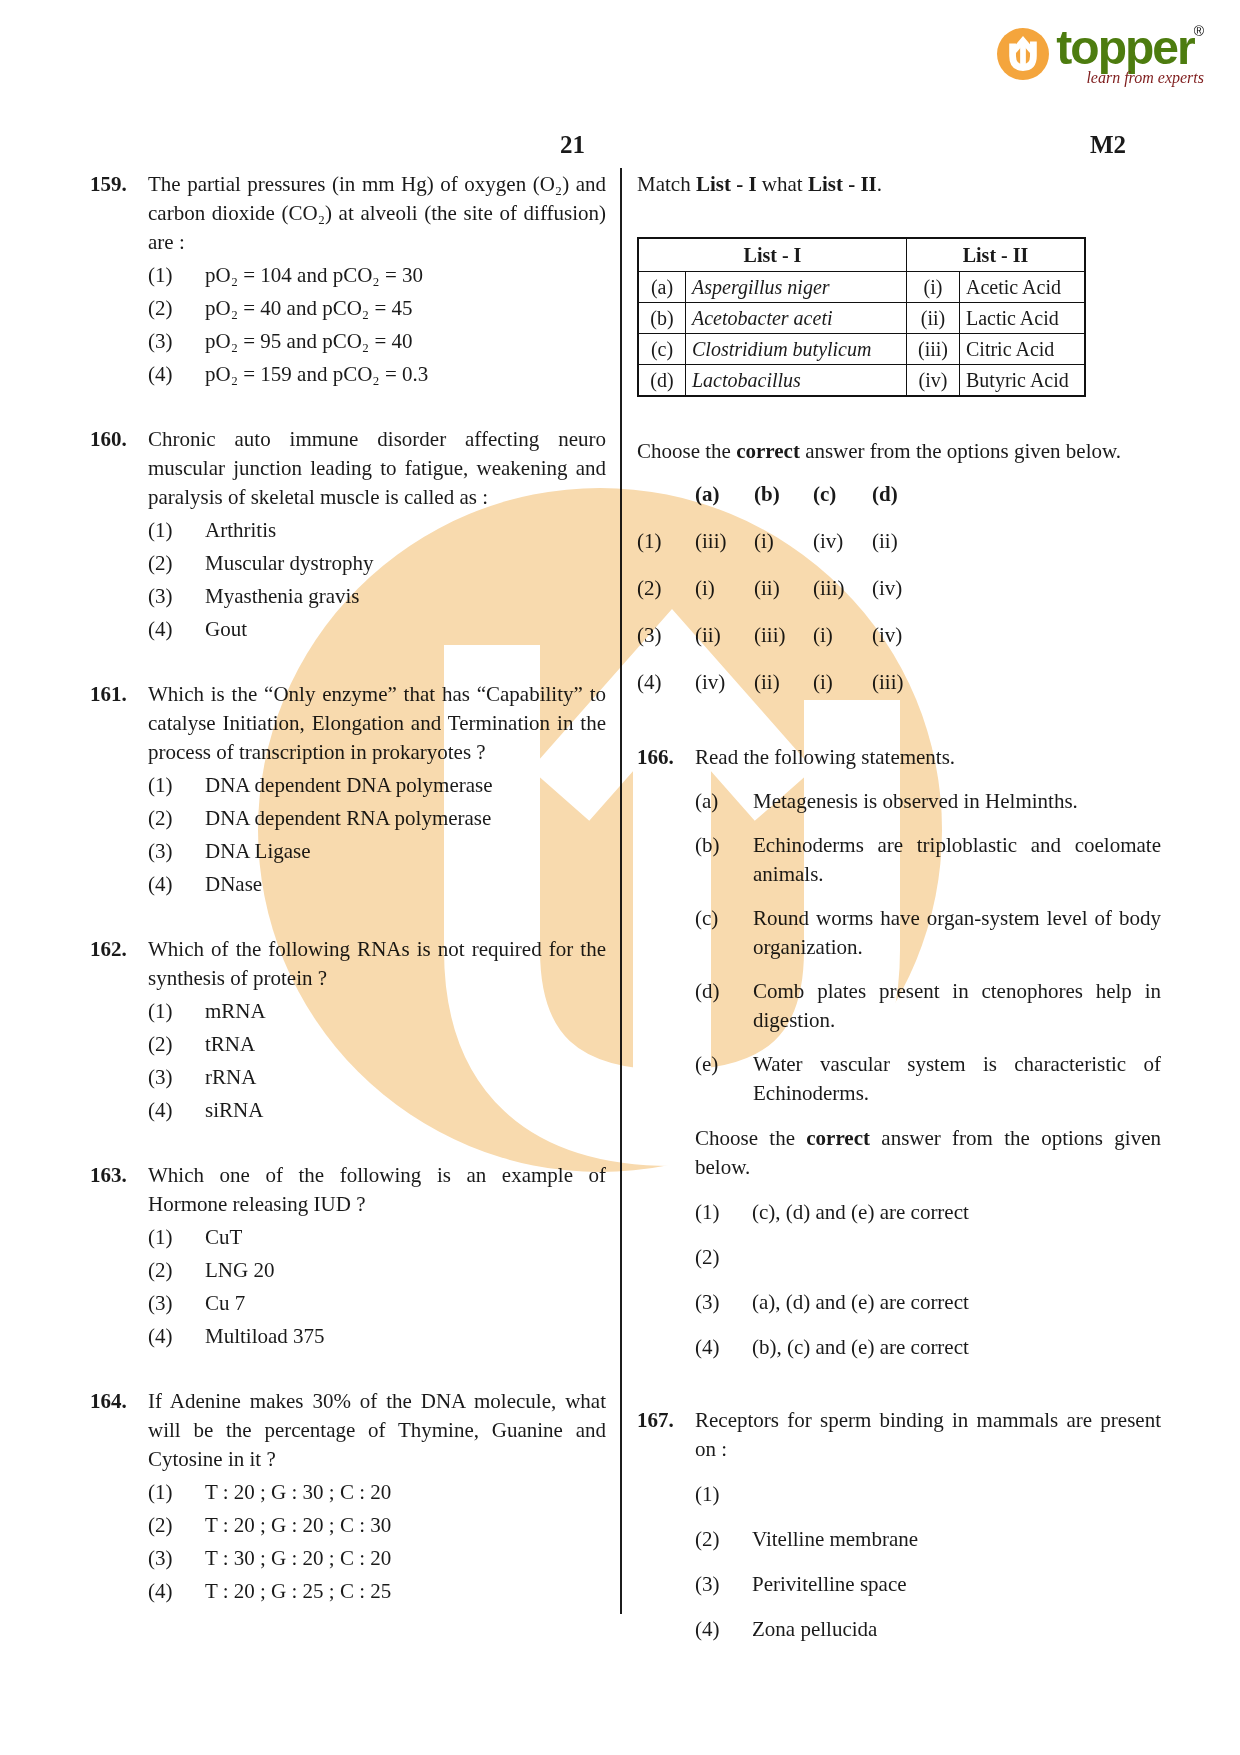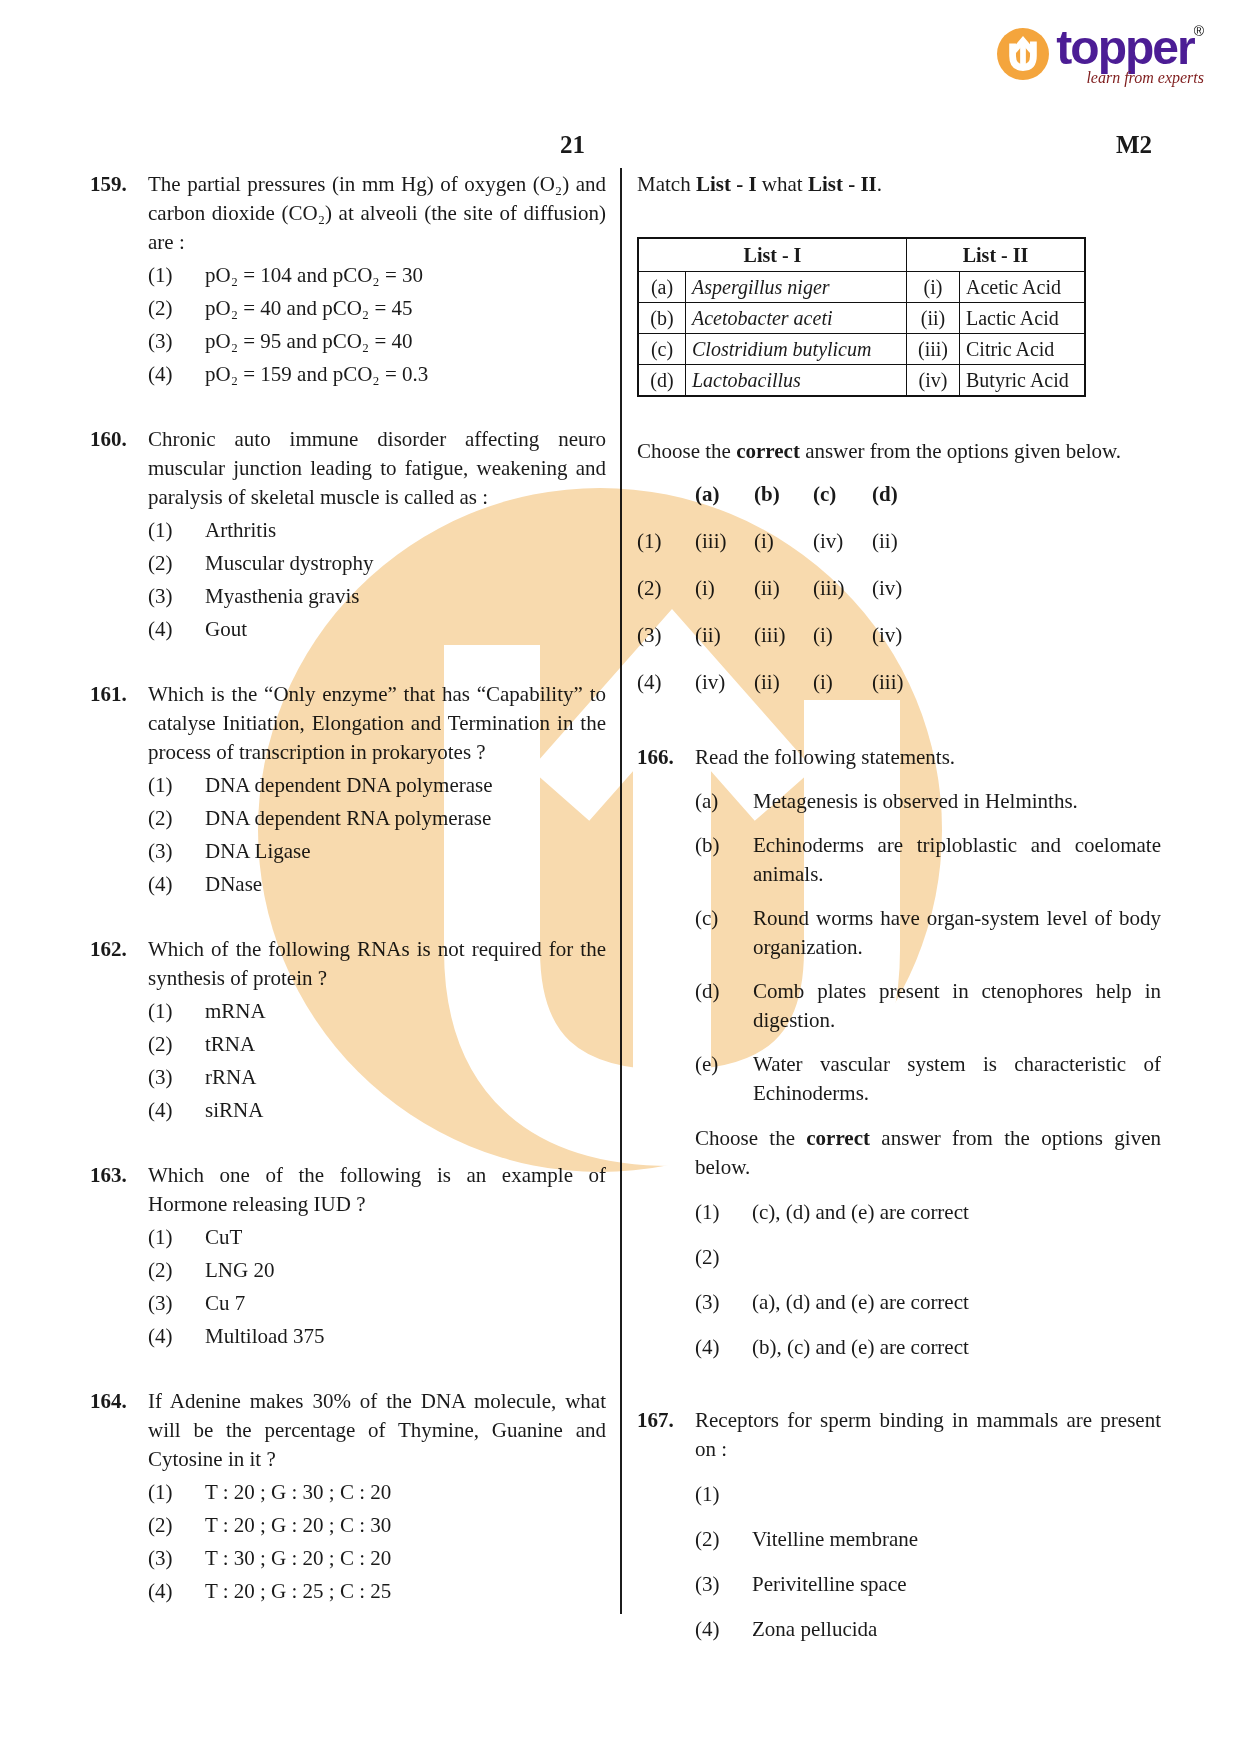--- a/index.html
+++ b/index.html
@@ -9,26 +9,26 @@
     font-family:"Liberation Serif","DejaVu Serif",serif;
     color:#1a1a1a; font-size:21px; line-height:29px;
   }
 
   
   .logo { position:absolute; top:22px; right:36px; display:flex; align-items:flex-start; z-index:1; }
   .logo-circle { width:52px; height:52px; border-radius:50%; background:#F4A53D; margin:6px 7px 0 0; flex:none; }
   .logo-circle svg { width:52px; height:52px; display:block; }
   .logo-right { display:flex; flex-direction:column; align-items:flex-end; }
   .logo-wordrow { display:flex; align-items:flex-start; }
-  .logo-word { font-family:"Liberation Sans","DejaVu Sans",sans-serif; font-weight:bold; font-size:48px; line-height:52px; letter-spacing:-2px; color:#4c1d95; }
+  .logo-word { font-family:"Liberation Sans","DejaVu Sans",sans-serif; font-weight:bold; font-size:48px; line-height:52px; letter-spacing:-2px; color:#4d7c0f; }
   .logo-reg { font-family:"Liberation Sans",sans-serif; font-size:14px; line-height:14px; margin-top:2px; color:#0d0d0d; }
   .logo-tagline { font-style:italic; font-size:16px; line-height:14px; color:#7f1d1d; margin-top:-3px; }
 
   .page-num { position:absolute; top:130px; left:560px; font-weight:bold; font-size:25px; z-index:1; }
-  .paper-code { position:absolute; top:130px; left:1116px; font-weight:bold; font-size:25px; z-index:1; }
+  .paper-code { position:absolute; top:130px; left:1090px; font-weight:bold; font-size:25px; z-index:1; }
 
   .divider { position:absolute; left:620px; top:168px; width:2px; height:1446px; background:#1c1c1c; z-index:1; }
 
   
   .col { position:absolute; top:170px; z-index:1; }
   .col-left  { left:90px;  width:516px; }
   .col-right { left:637px; width:524px; }
 
   .q { display:flex; }
   .q-num { width:58px; flex:none; font-weight:bold; }

